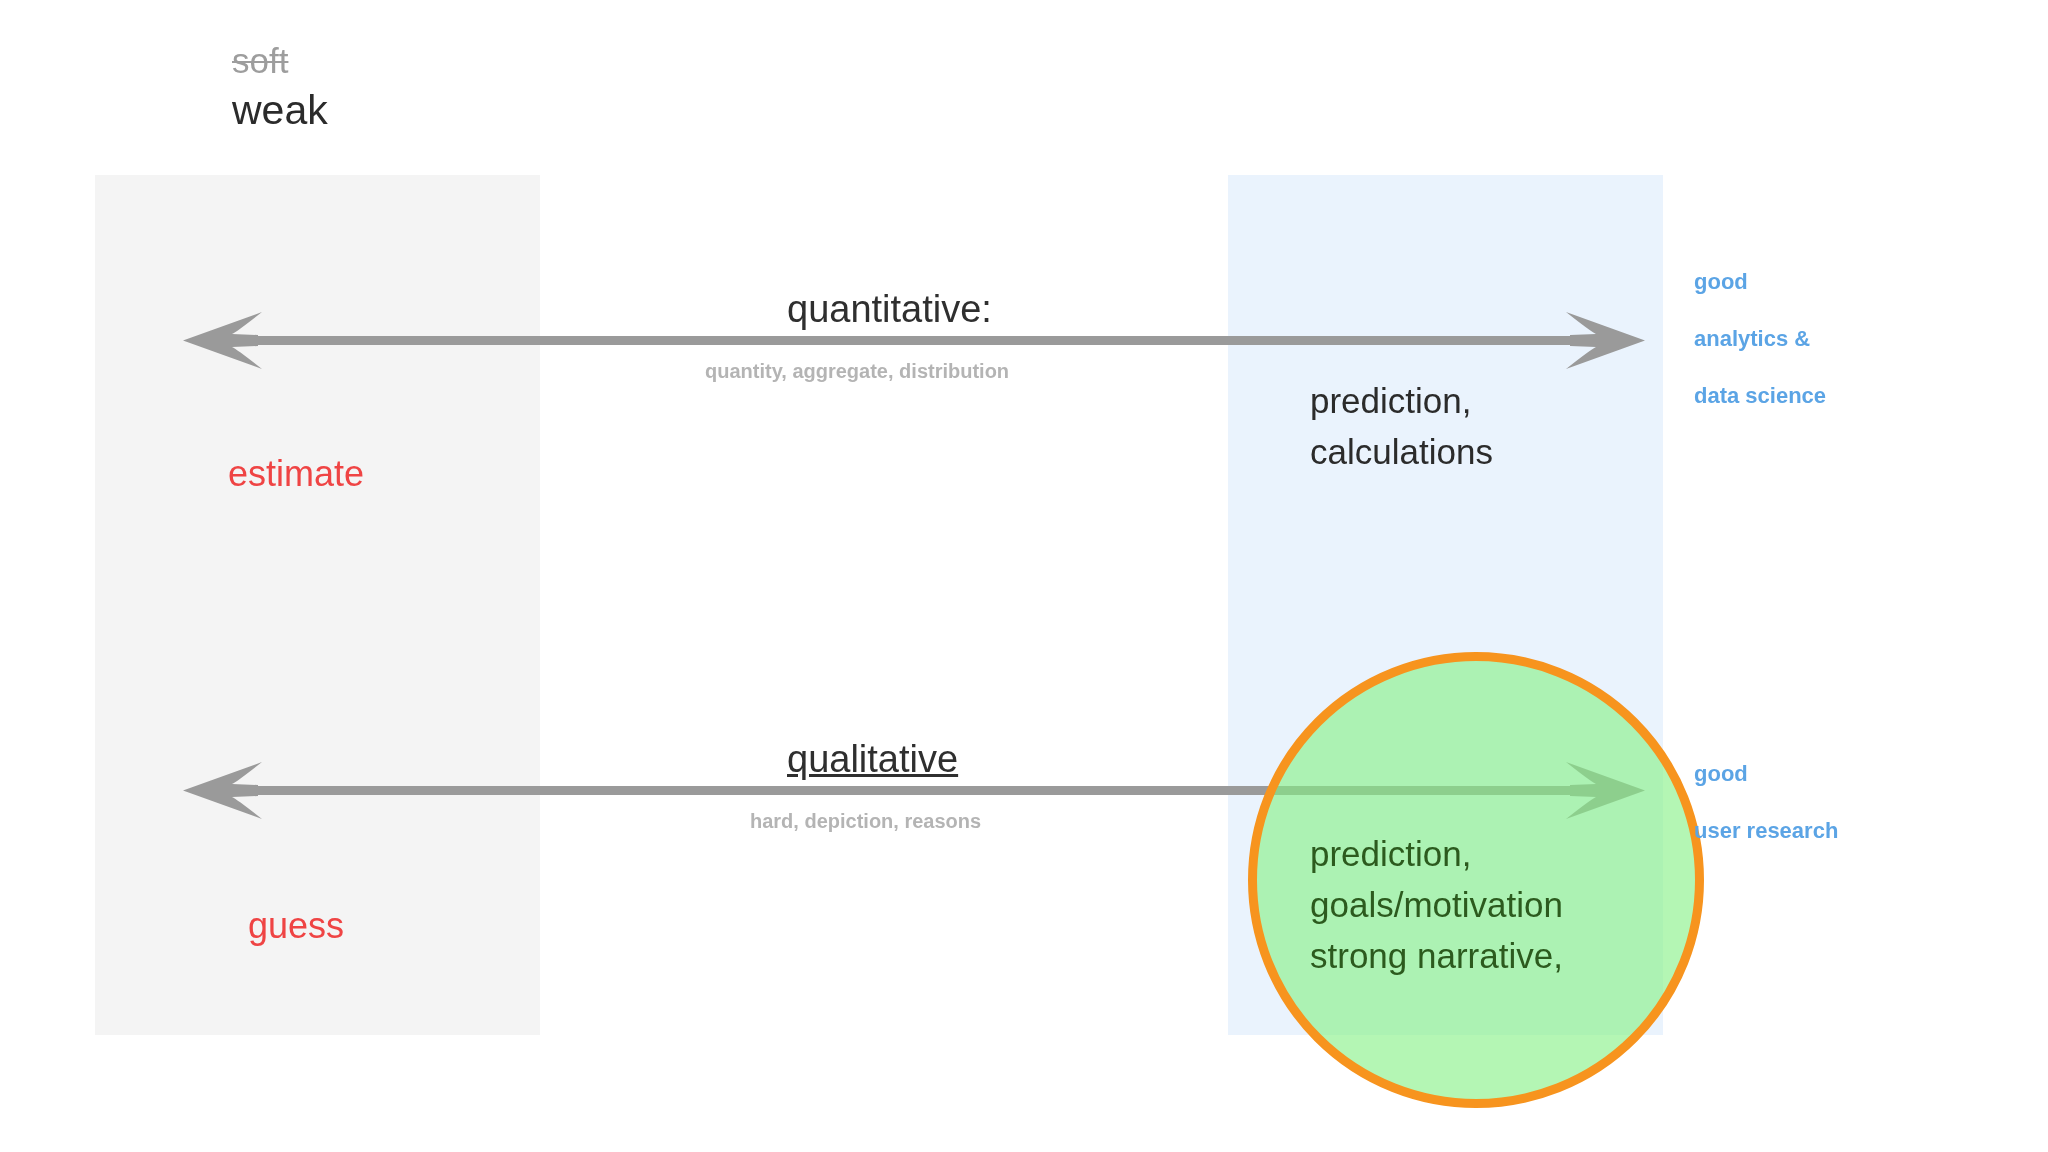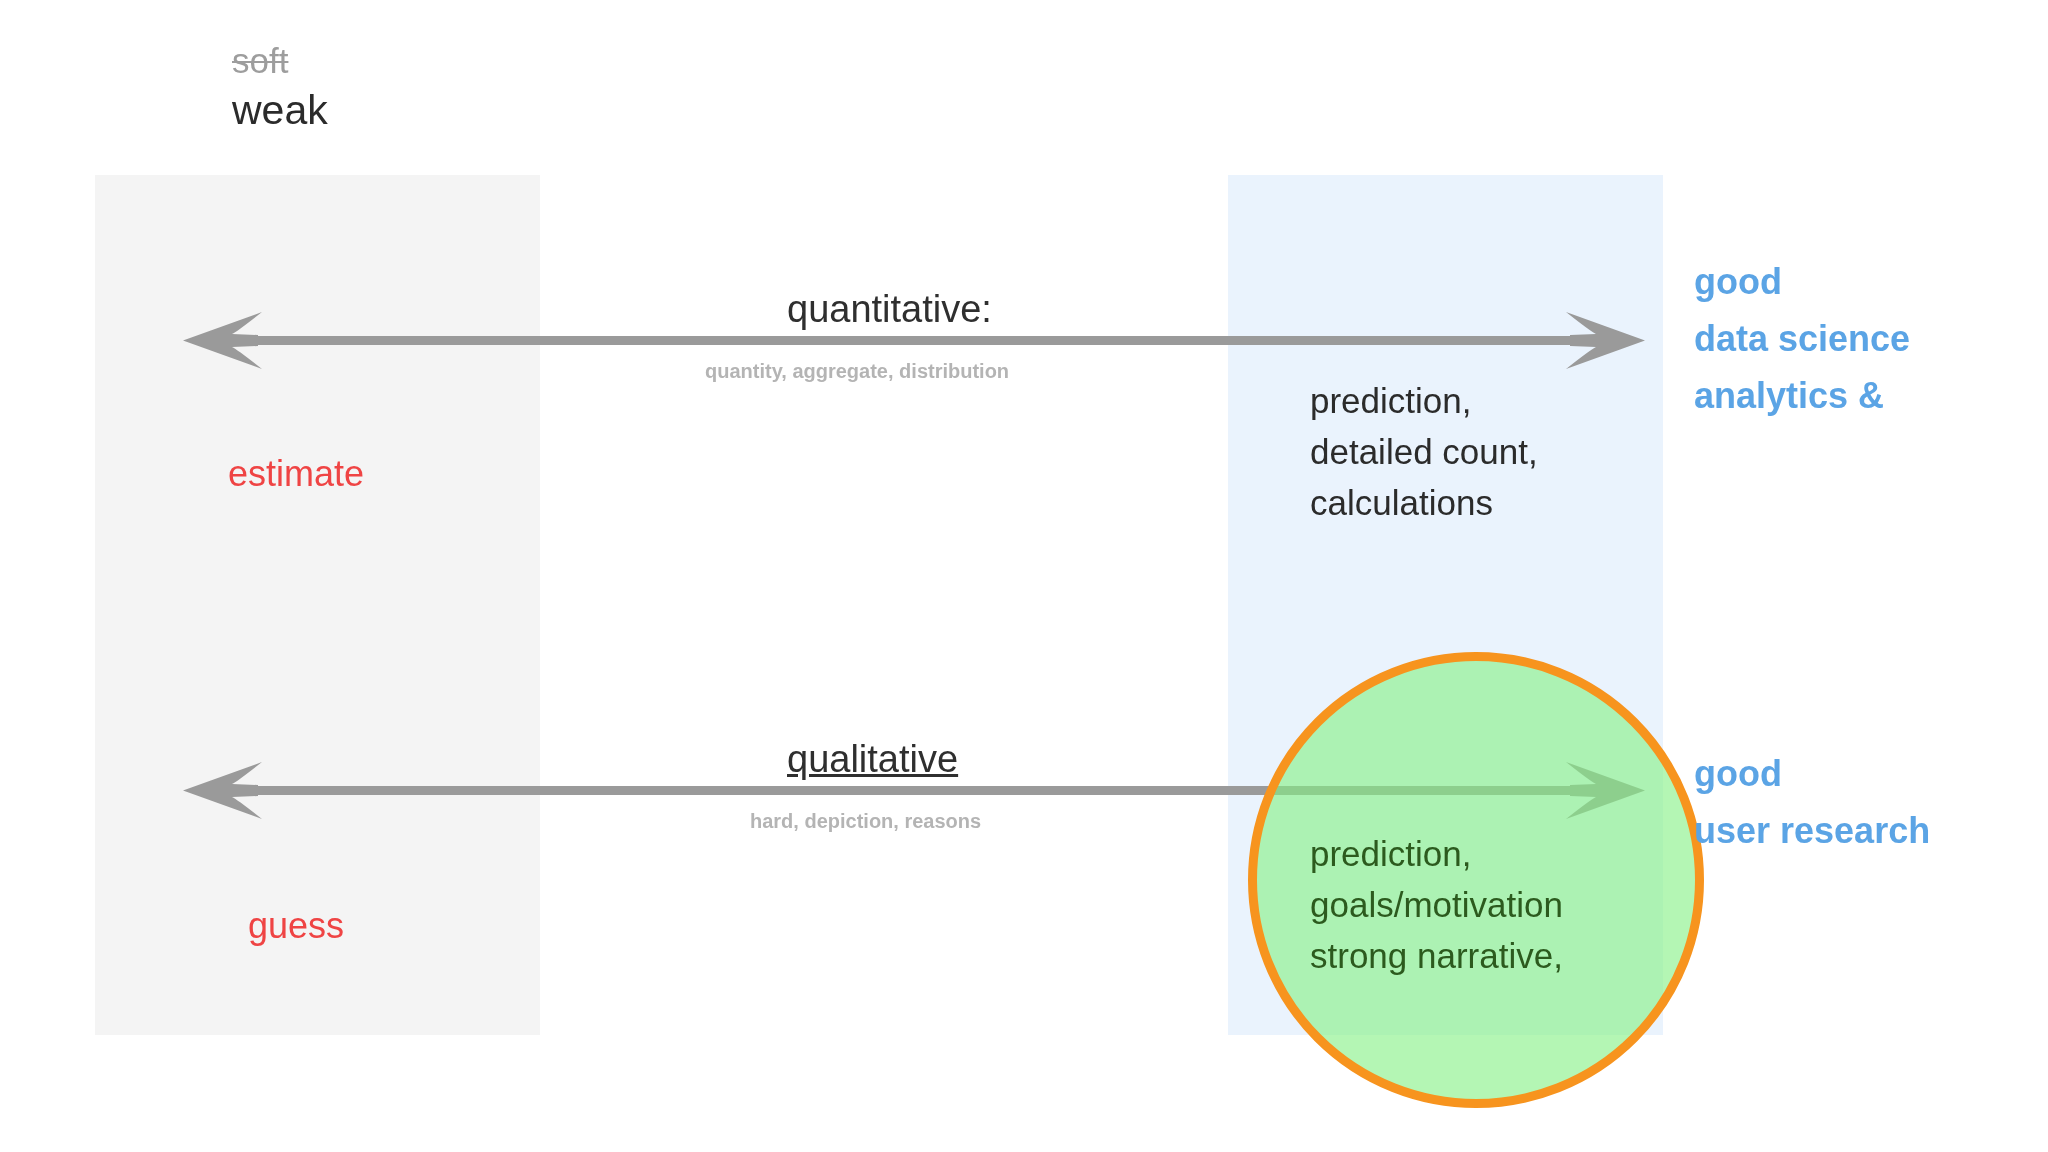--- a/index.html
+++ b/index.html
@@ -81,21 +81,21 @@
     left: 1248px; top: 652px;
     width: 456px; height: 456px;
     border-radius: 50%;
     background: rgba(134, 240, 134, 0.62);
     border: 9px solid #f7941e;
   }
 
   
   .outcome {
     position: absolute;
-    font-size: 36px; line-height: 57px;
+    font-size: 22px; line-height: 57px;
     font-weight: bold; color: #5ba4e5; white-space: nowrap;
   }
   #outcome-analytics { left: 1694px; top: 253px; }
   #outcome-research  { left: 1694px; top: 745px; }
   .outcome span { display: block; }
 </style>
 </head>
 <body>
 
 <div id="stage">
@@ -129,32 +129,31 @@
   <div class="cap-main" id="cap-qual-main">qualitative</div>
   <div class="cap-sub" id="cap-qual-sub">hard, depiction, reasons</div>
 
   <div class="end-label" id="label-estimate">estimate</div>
   <div class="end-label" id="label-guess">guess</div>
 
   <div id="highlight-circle"></div>
 
   <div class="detail-block" id="detail-quant">
     <span>prediction,</span>
-    <span>detailed count,</span>
     <span>calculations</span>
   </div>
   <div class="detail-block" id="detail-qual">
     <span>prediction,</span>
     <span>goals/motivation</span>
     <span>strong narrative,</span>
   </div>
 
   <div class="outcome" id="outcome-analytics">
     <span>good</span>
+    <span>analytics &amp;</span>
     <span>data science</span>
-    <span>analytics &amp;</span>
   </div>
   <div class="outcome" id="outcome-research">
     <span>good</span>
     <span>user research</span>
   </div>
 
 </div>
 
 </body></html>

